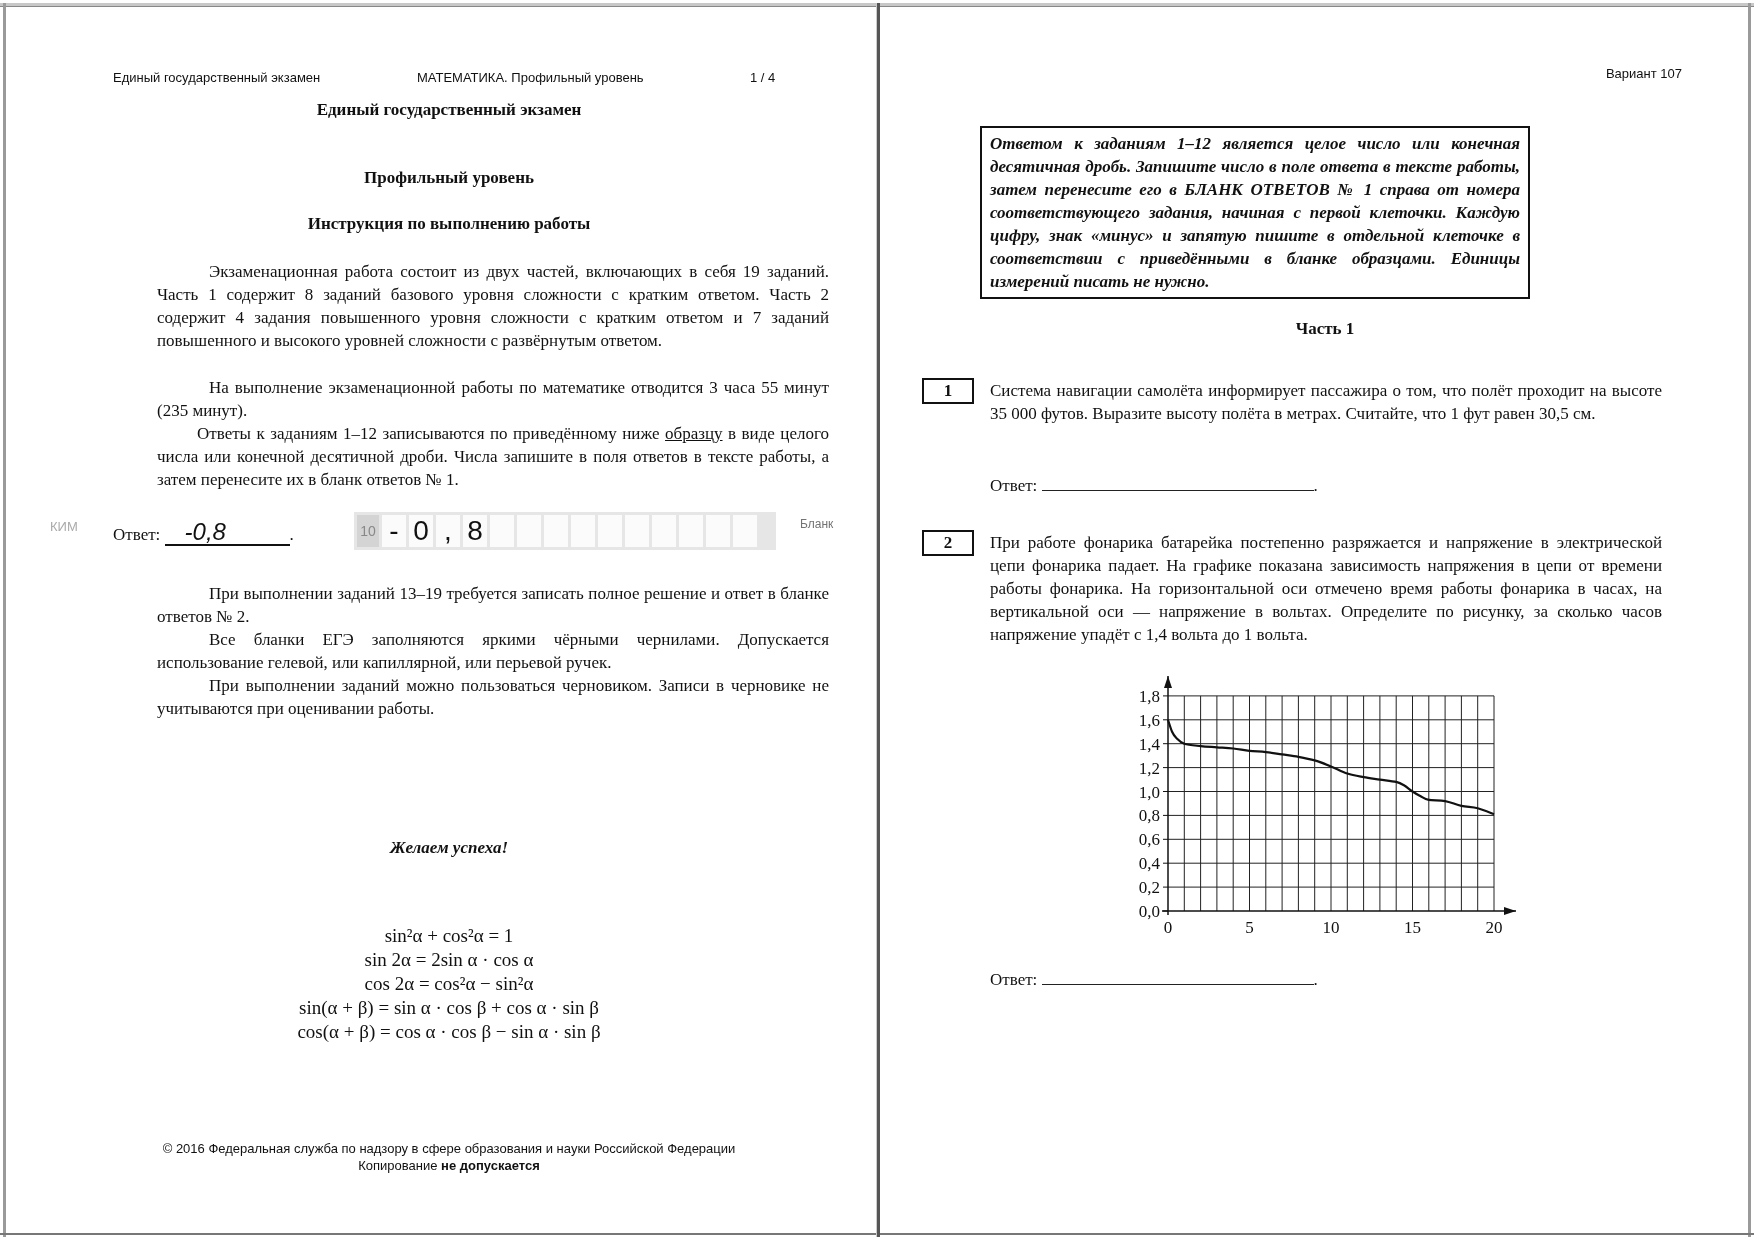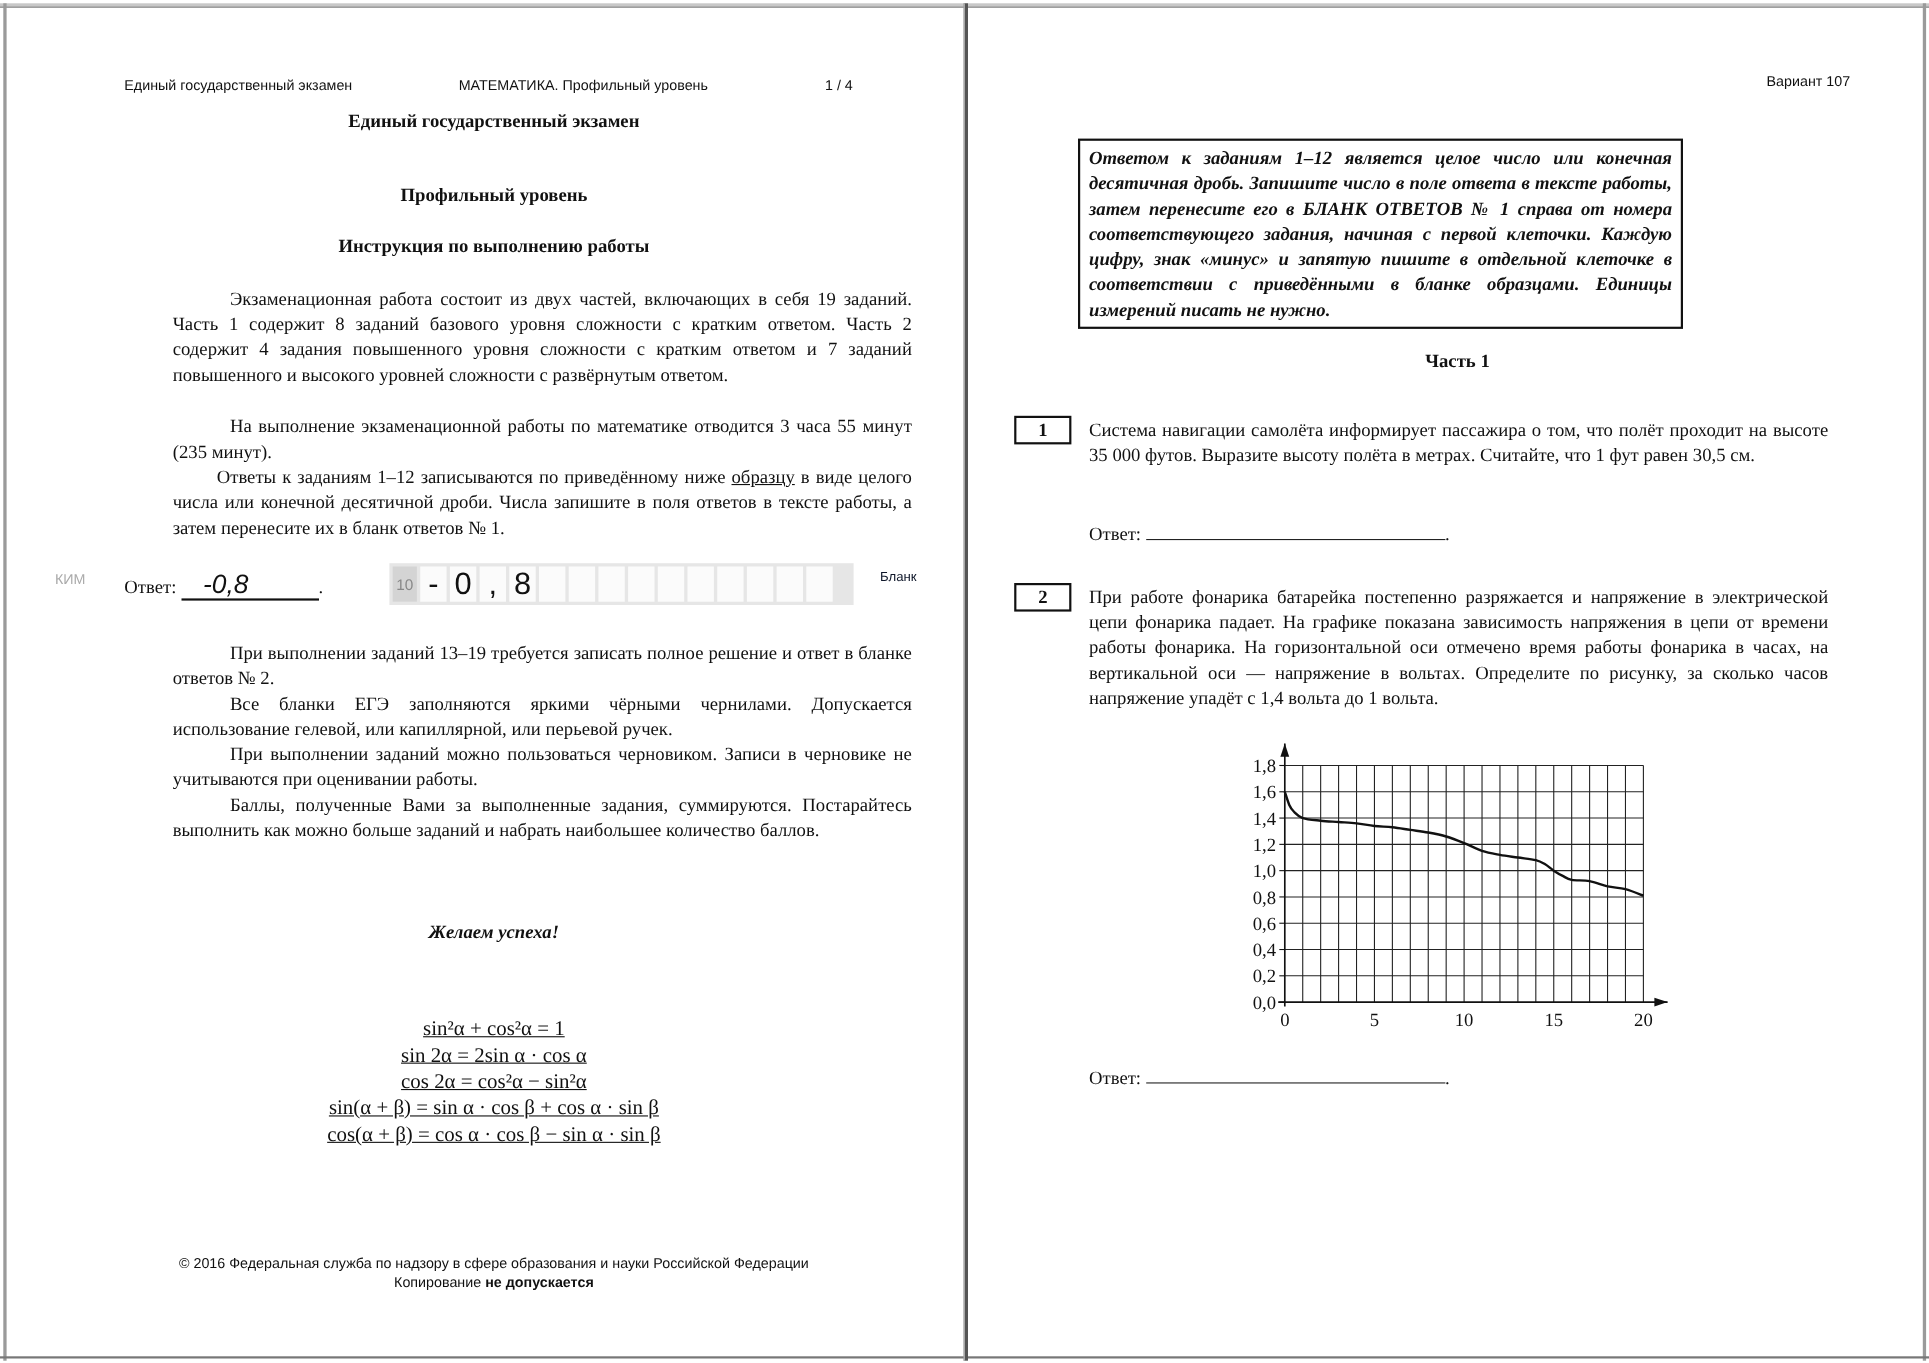--- a/index.html
+++ b/index.html
@@ -28,31 +28,31 @@
   .title-block { position: absolute; left: 113px; width: 672px; text-align: center; font-weight: bold; font-size: 17px; }
   .t1 { top: 99px; line-height: 22px; }
   .t2 { top: 168px; }
   .t3 { top: 214px; }
 
   .para { position: absolute; left: 113px; width: 672px; font-size: 17px; line-height: 23px; text-align: justify; margin-left: 44px; }
   .para .indent { display: inline-block; width: 52px; }
   .u { text-decoration: underline; }
 
   .kim { position: absolute; left: 50px; top: 519px; font-size: 13px; color: #aaa; font-family: "Liberation Sans", sans-serif; }
-  .blank-lbl { position: absolute; left: 800px; top: 517px; font-size: 12px; color: #0f172a; font-family: "Liberation Sans", sans-serif; }
+  .blank-lbl { position: absolute; left: 800px; top: 517px; font-size: 12px; color: #737373; font-family: "Liberation Sans", sans-serif; }
   .answer-sample { position: absolute; left: 113px; top: 520px; font-size: 17px; }
   .answer-sample .handwritten { display: inline-block; width: 105px; border-bottom: 2px solid #111; font-family: "Liberation Sans", sans-serif; font-style: italic; font-size: 24px; padding-left: 20px; line-height: 24px; }
   .blank-strip { position: absolute; left: 354px; top: 512px; width: 422px; height: 38px; background: #e6e6e6; display: flex; padding: 3px; box-sizing: border-box; gap: 3px; }
   .blank-strip .cell { width: 24px; height: 32px; background: #fbfbfb; font-family: "Liberation Sans", sans-serif; font-size: 28px; line-height: 32px; text-align: center; color: #111; }
   .blank-strip .cell.id { width: 22px; background: #d4d4d4; font-size: 14px; color: #888; }
 
   .wish { position: absolute; left: 113px; width: 672px; top: 838px; text-align: center; font-weight: bold; font-style: italic; font-size: 17px; }
   .ref-title { position: absolute; left: 113px; width: 672px; top: 884px; text-align: center; font-weight: bold; font-size: 17px; }
   .formulas { position: absolute; left: 113px; width: 672px; top: 924px; text-align: center; font-size: 19px; line-height: 24px; }
-  .formulas div { white-space: pre; text-decoration: underline; }
+  .formulas div { white-space: pre; }
 
   .footer { position: absolute; left: 113px; width: 672px; top: 1140px; text-align: center; font-size: 13px; line-height: 17px; font-family: "Liberation Sans", sans-serif; }
   .footer b { font-weight: bold; }
 
   .instr-box { position: absolute; left: 980px; top: 126px; width: 550px; border: 2px solid #111; padding: 4px 8px 4px 8px; box-sizing: border-box; font-weight: bold; font-style: italic; font-size: 17px; line-height: 23px; text-align: justify; }
 
   .part-title { position: absolute; left: 980px; width: 690px; top: 319px; text-align: center; font-weight: bold; font-size: 17px; }
 
   .task-num { position: absolute; left: 922px; width: 52px; height: 26px; border: 2px solid #111; box-sizing: border-box; text-align: center; font-weight: bold; font-size: 17px; line-height: 22px; }
   .task-text { position: absolute; left: 990px; width: 672px; font-size: 17px; line-height: 23px; text-align: justify; }
@@ -106,21 +106,20 @@
     <div class="cell"></div>
     <div class="cell"></div>
     <div class="cell"></div>
     <div class="cell"></div>
   </div>
   <div class="blank-lbl">Бланк</div>
 
   <div class="para" style="top:582px;"><span class="indent"></span><span>При выполнении заданий 13–19 требуется записать полное решение и ответ в бланке ответов № 2.</span></div>
   <div class="para" style="top:628px;"><span class="indent"></span><span>Все бланки ЕГЭ заполняются яркими чёрными чернилами. Допускается использование гелевой, или капиллярной, или перьевой ручек.</span></div>
   <div class="para" style="top:674px;"><span class="indent"></span><span>При выполнении заданий можно пользоваться черновиком. Записи в черновике не учитываются при оценивании работы.</span></div>
-  <div class="para" style="top:720px;"><span class="indent"></span><span>Баллы, полученные Вами за выполненные задания, суммируются. Постарайтесь выполнить как можно больше заданий и набрать наибольшее количество баллов.</span></div>
 
   <div class="wish">Желаем успеха!</div>
   <div class="formulas">
     <div>sin²α + cos²α = 1</div>
     <div>sin 2α = 2sin α · cos α</div>
     <div>cos 2α = cos²α − sin²α</div>
     <div>sin(α + β) = sin α · cos β + cos α · sin β</div>
     <div>cos(α + β) = cos α · cos β − sin α · sin β</div>
   </div>
 

